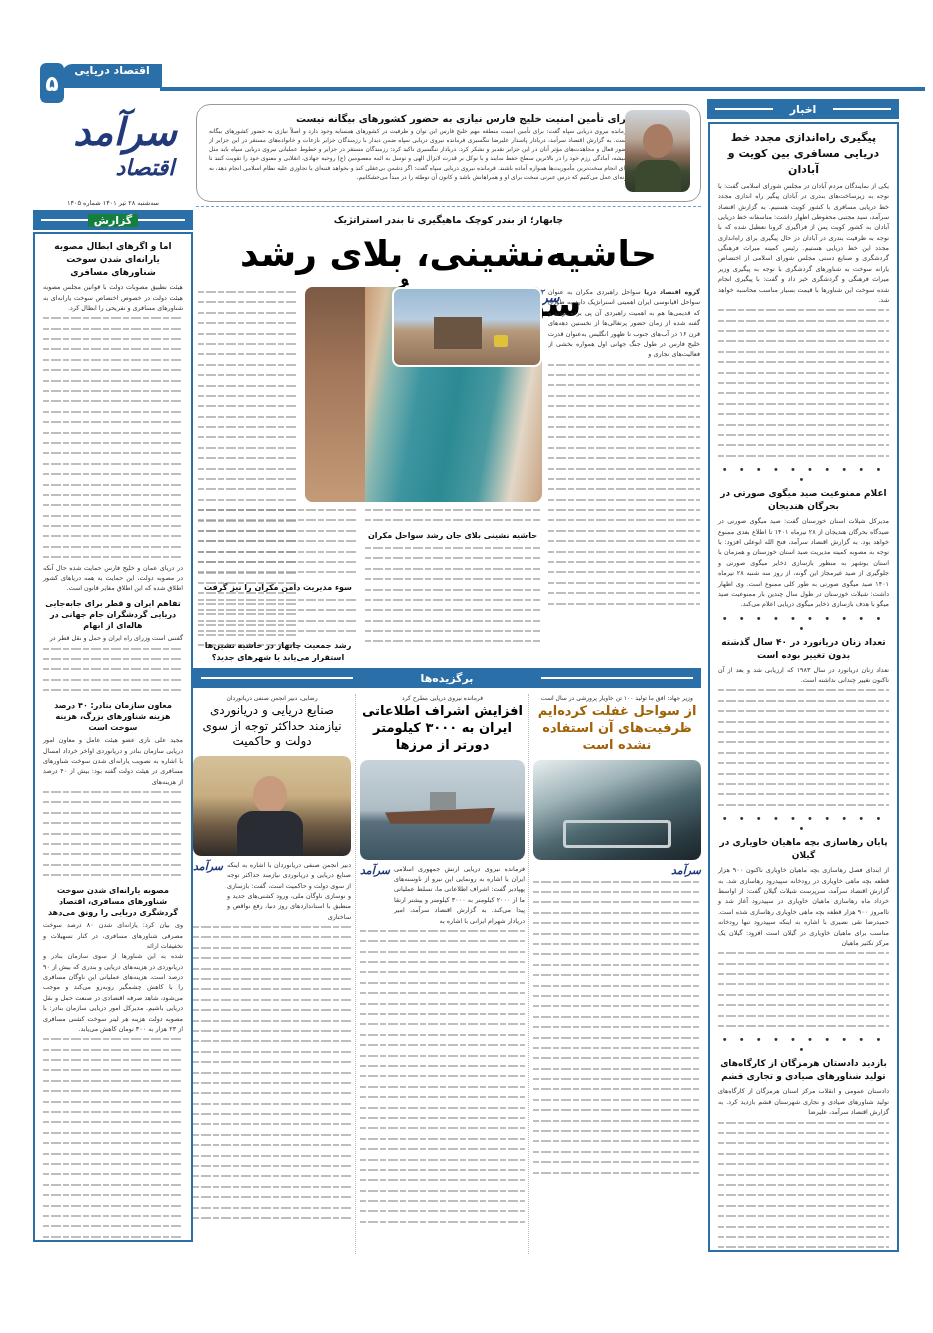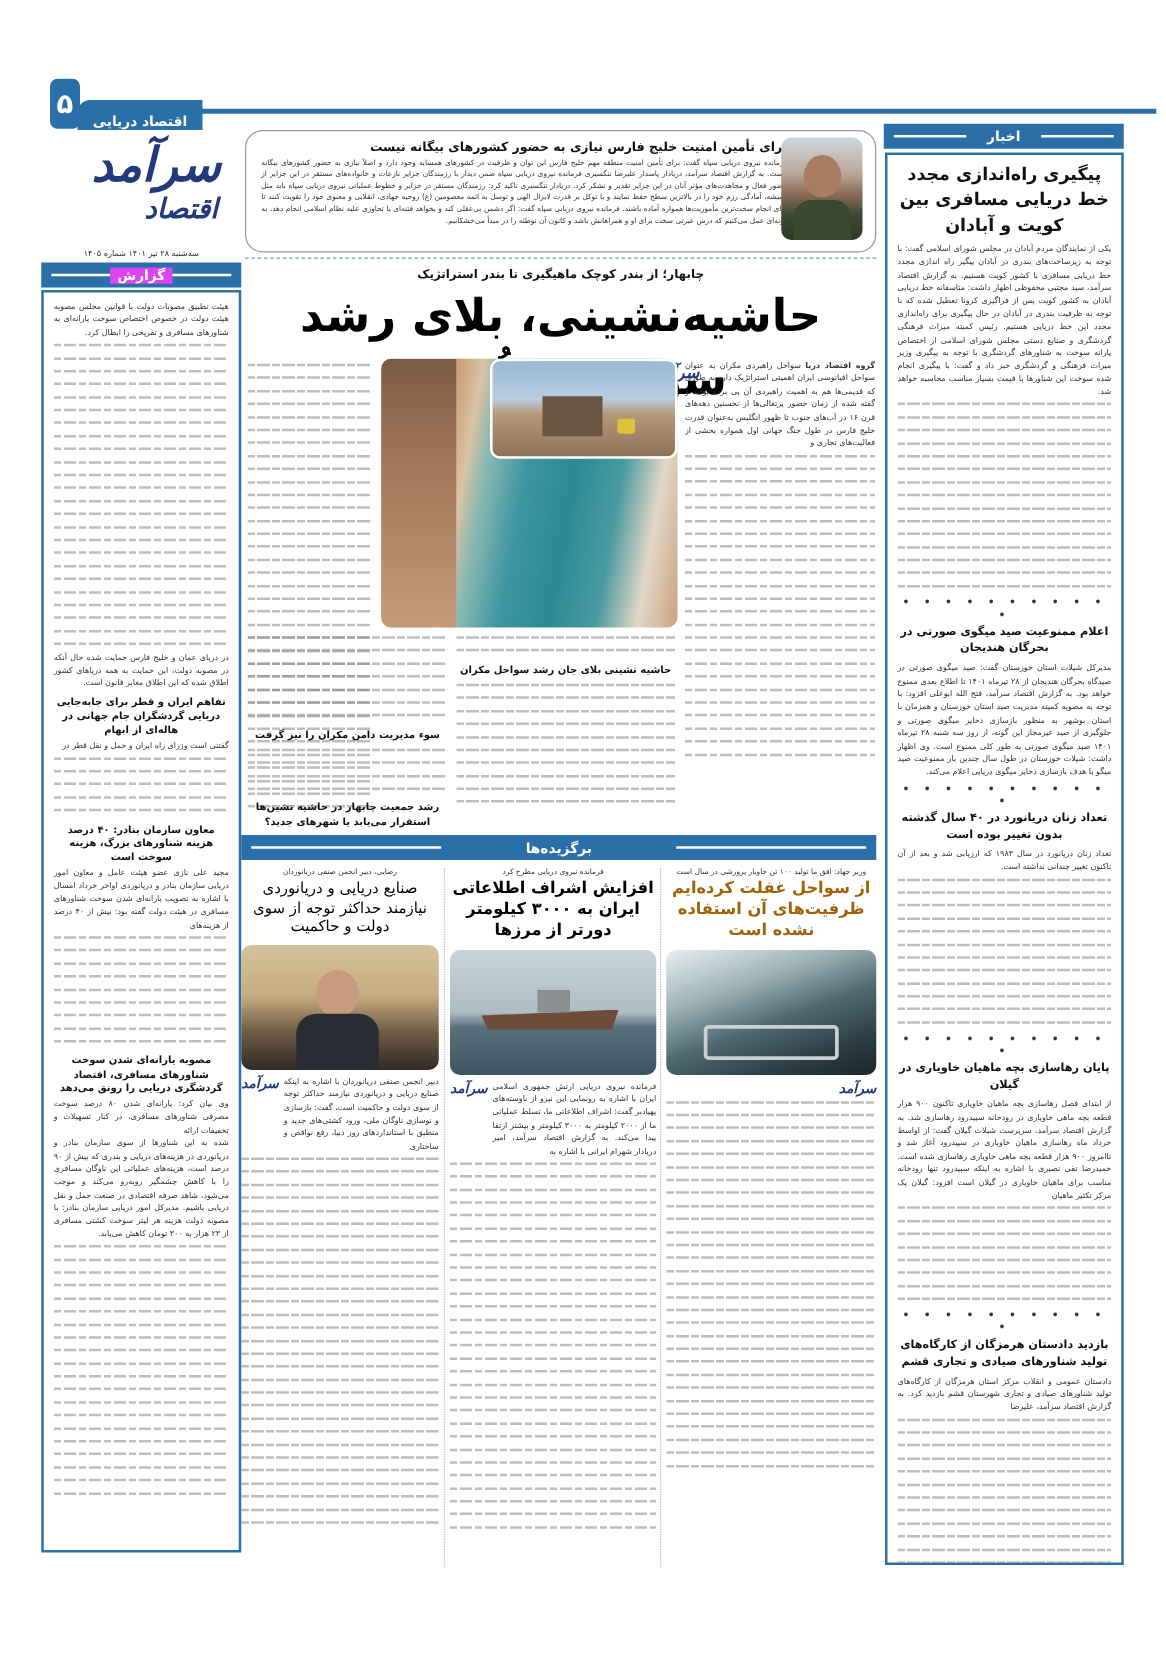--- a/index.html
+++ b/index.html
@@ -21,36 +21,37 @@
 .vdash{position:absolute;width:0;border-right:1px dotted #bbb}
 .logo-small{font-family:"DejaVu Serif",serif;font-style:italic;color:#233a7a;font-weight:bold;font-size:14px}
 .img{position:absolute;border-radius:8px;overflow:hidden}
 </style>
 </head>
 <body>
 
 <div class="abs" style="left:40px;top:63px;width:24px;height:40px;background:#2a6fa8;border-radius:6px;color:#fff;font-size:22px;font-weight:bold;display:flex;align-items:center;justify-content:center">
   <span>۵</span>
 </div>
-<div class="abs" style="left:62px;top:80px;width:100px;height:24px;background:#2a6fa8;border-radius:10px 0 0 0;color:#fff;font-size:11px;font-weight:bold;display:flex;align-items:flex-end;justify-content:center">
+<div class="abs" style="left:62px;top:64px;width:100px;height:24px;background:#2a6fa8;border-radius:10px 0 0 0;color:#fff;font-size:11px;font-weight:bold;display:flex;align-items:flex-start;justify-content:center">
   <span>اقتصاد دریایی</span>
 </div>
 <div class="abs" style="left:160px;top:87px;width:765px;height:4px;background:#2a6fa8"></div>
 
 <div class="abs" style="left:60px;top:110px;width:130px;height:80px;text-align:center">
   <div style="font-family:'DejaVu Serif',serif;font-style:italic;font-weight:bold;color:#233a7a;font-size:38px;line-height:44px">سرآمد</div>
   <div style="font-family:'DejaVu Serif',serif;font-style:italic;font-weight:bold;color:#233a7a;font-size:22px;line-height:26px;margin-left:40px">اقتصاد</div>
 </div>
 <div class="abs" style="left:38px;top:199px;width:150px;font-size:6.5px;color:#333;text-align:center">سه‌شنبه ۲۸ تیر ۱۴۰۱   شماره ۱۴۰۵</div>
 
 <div class="section-bar" style="left:33px;top:210px;width:160px">
-  <span style="background:#d946ef;padding:0 6px;position:relative;z-index:1">گزارش</span>
+  <span style="background:#15803d;padding:0 6px;position:relative;z-index:1">گزارش</span>
 </div>
 
 <div class="box" style="left:33px;top:232px;width:160px;height:1010px;overflow:hidden">
+  <div class="hl" style="font-size:9px">اما و اگرهای ابطال مصوبه یارانه‌ای شدن سوخت شناورهای مسافری</div>
   <div class="txt">هیئت تطبیق مصوبات دولت با قوانین مجلس مصوبه هیئت دولت در خصوص اختصاص سوخت یارانه‌ای به شناورهای مسافری و تفریحی را ابطال کرد.</div>
   <div class="fill">
       <span></span>
       <span></span>
       <span></span>
       <span></span>
       <span></span>
       <span></span>
       <span></span>
       <span></span>
@@ -389,21 +390,21 @@
       <span></span>
       <span></span>
       <span></span>
     </div>
 </div>
 
 <div class="section-bar" style="left:707px;top:99px;width:192px">
   <span style="background:#2a6fa8;padding:0 8px;position:relative;z-index:1">اخبار</span>
 </div>
 <div class="box" style="left:708px;top:122px;width:191px;height:1130px;overflow:hidden">
-  <div class="hl" style="font-size:14px">پیگیری راه‌اندازی مجدد خط دریایی مسافری بین کویت و آبادان</div>
+  <div class="hl" style="font-size:11px">پیگیری راه‌اندازی مجدد خط دریایی مسافری بین کویت و آبادان</div>
   <div class="txt">یکی از نمایندگان مردم آبادان در مجلس شورای اسلامی گفت: با توجه به زیرساخت‌های بندری در آبادان پیگیر راه اندازی مجدد خط دریایی مسافری با کشور کویت هستیم. به گزارش اقتصاد سرآمد، سید مجتبی محفوظی اظهار داشت: متاسفانه خط دریایی آبادان به کشور کویت پس از فراگیری کرونا تعطیل شده که با توجه به ظرفیت بندری در آبادان در حال پیگیری برای راه‌اندازی مجدد این خط دریایی هستیم. رئیس کمیته میراث فرهنگی گردشگری و صنایع دستی مجلس شورای اسلامی از اختصاص یارانه سوخت به شناورهای گردشگری با توجه به پیگیری وزیر میراث فرهنگی و گردشگری خبر داد و گفت: با پیگیری انجام شده سوخت این شناورها با قیمت بسیار مناسب محاسبه خواهد شد.</div>
   <div class="fill">
       <span></span>
       <span></span>
       <span></span>
       <span></span>
       <span></span>
       <span></span>
       <span></span>
       <span></span>

